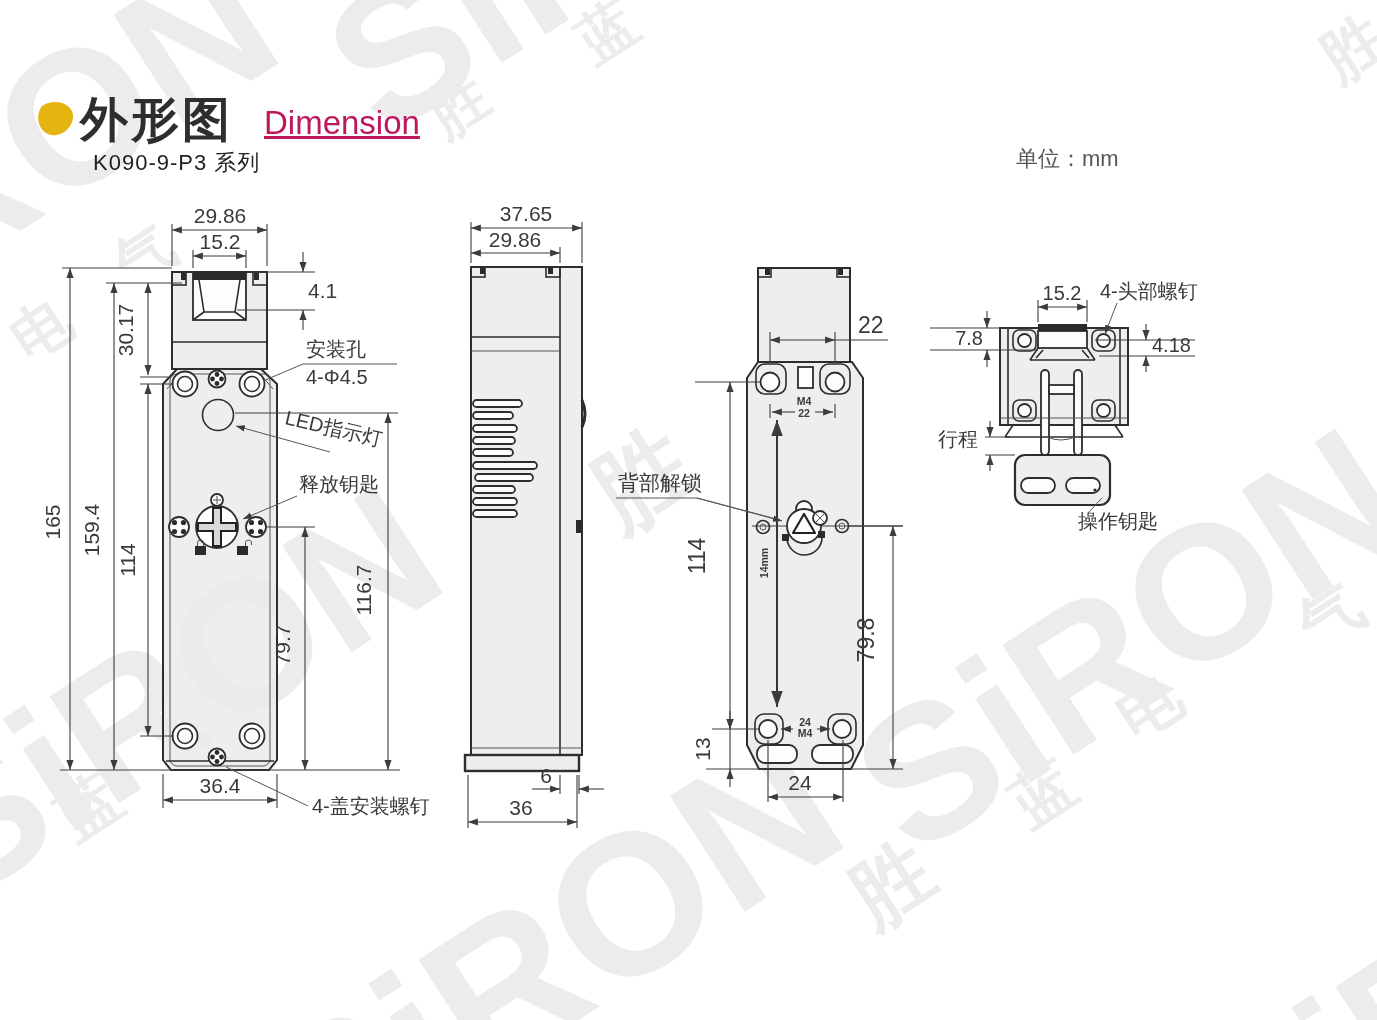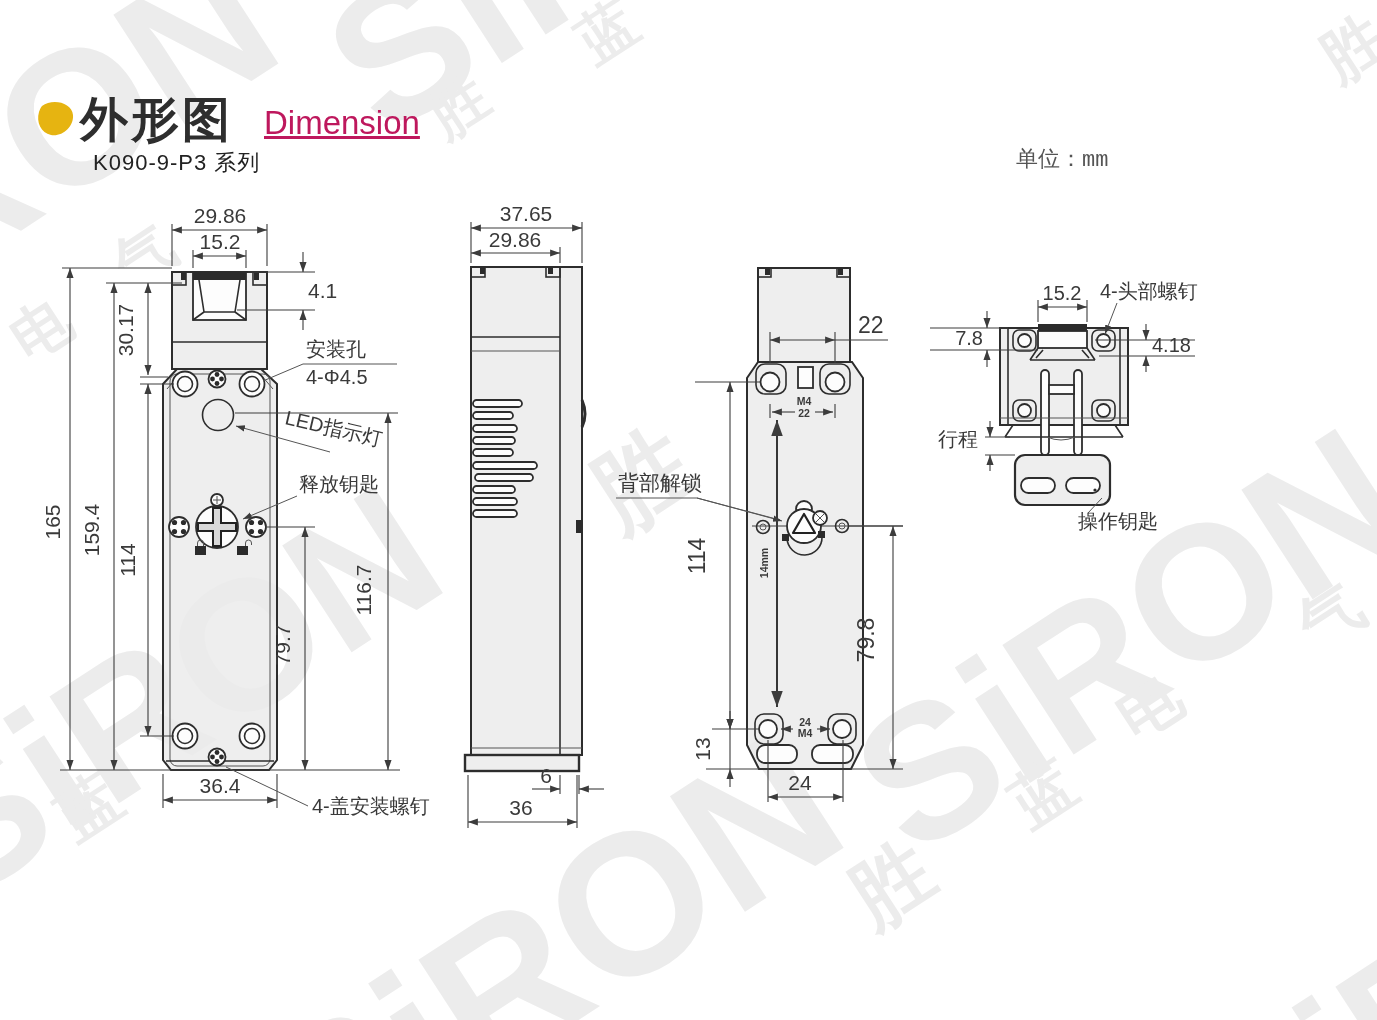--- a/index.html
+++ b/index.html
@@ -5,21 +5,21 @@
   html,body{margin:0;padding:0;background:#fff;}
   #stage{position:relative;width:1377px;height:1020px;background:#ffffff;overflow:hidden;
          font-family:"Liberation Sans","DejaVu Sans",sans-serif;}
   .wm{position:absolute;color:#ececec;font-weight:bold;transform:rotate(-33deg);
       z-index:1;white-space:nowrap;line-height:1;user-select:none;}
   .layer{position:absolute;z-index:2;}
   .hdr{position:absolute;z-index:3;}
   #t-cn{left:80px;top:88px;font-size:48px;font-weight:bold;color:#2e2e2e;letter-spacing:3px;}
   #t-en{left:264px;top:104px;font-size:33px;color:#be185d;text-decoration:underline;}
   #t-series{left:93px;top:148px;font-size:22px;font-weight:normal;color:#222;letter-spacing:1px;}
-  #t-unit{left:1016px;top:144px;font-size:22px;color:#555;font-family:Liberation Mono, monospace;}
+  #t-unit{left:1016px;top:144px;font-size:22px;color:#555;}
   svg text{fill:#3a3a3a;font-family:"Liberation Sans","DejaVu Sans",sans-serif;}
   .t21{font-size:21px;} .t23{font-size:23px;} .t20{font-size:20px;}
   .tt{font-size:10.5px;font-weight:bold;} .tm{text-anchor:middle;}
   .ol{fill:rgba(235,235,235,0.85);stroke:#2d2d2d;stroke-width:2;}
   .ol2{fill:#fdfdfd;stroke:#2d2d2d;stroke-width:1.8;}
   .ln{stroke:#2d2d2d;stroke-width:1.6;fill:none;}
   .thin{stroke:#555;stroke-width:1;fill:none;}
   .dim{stroke:#3c3c3c;stroke-width:1.1;fill:none;}
   .dk{fill:#2b2b2b;}
 </style>

